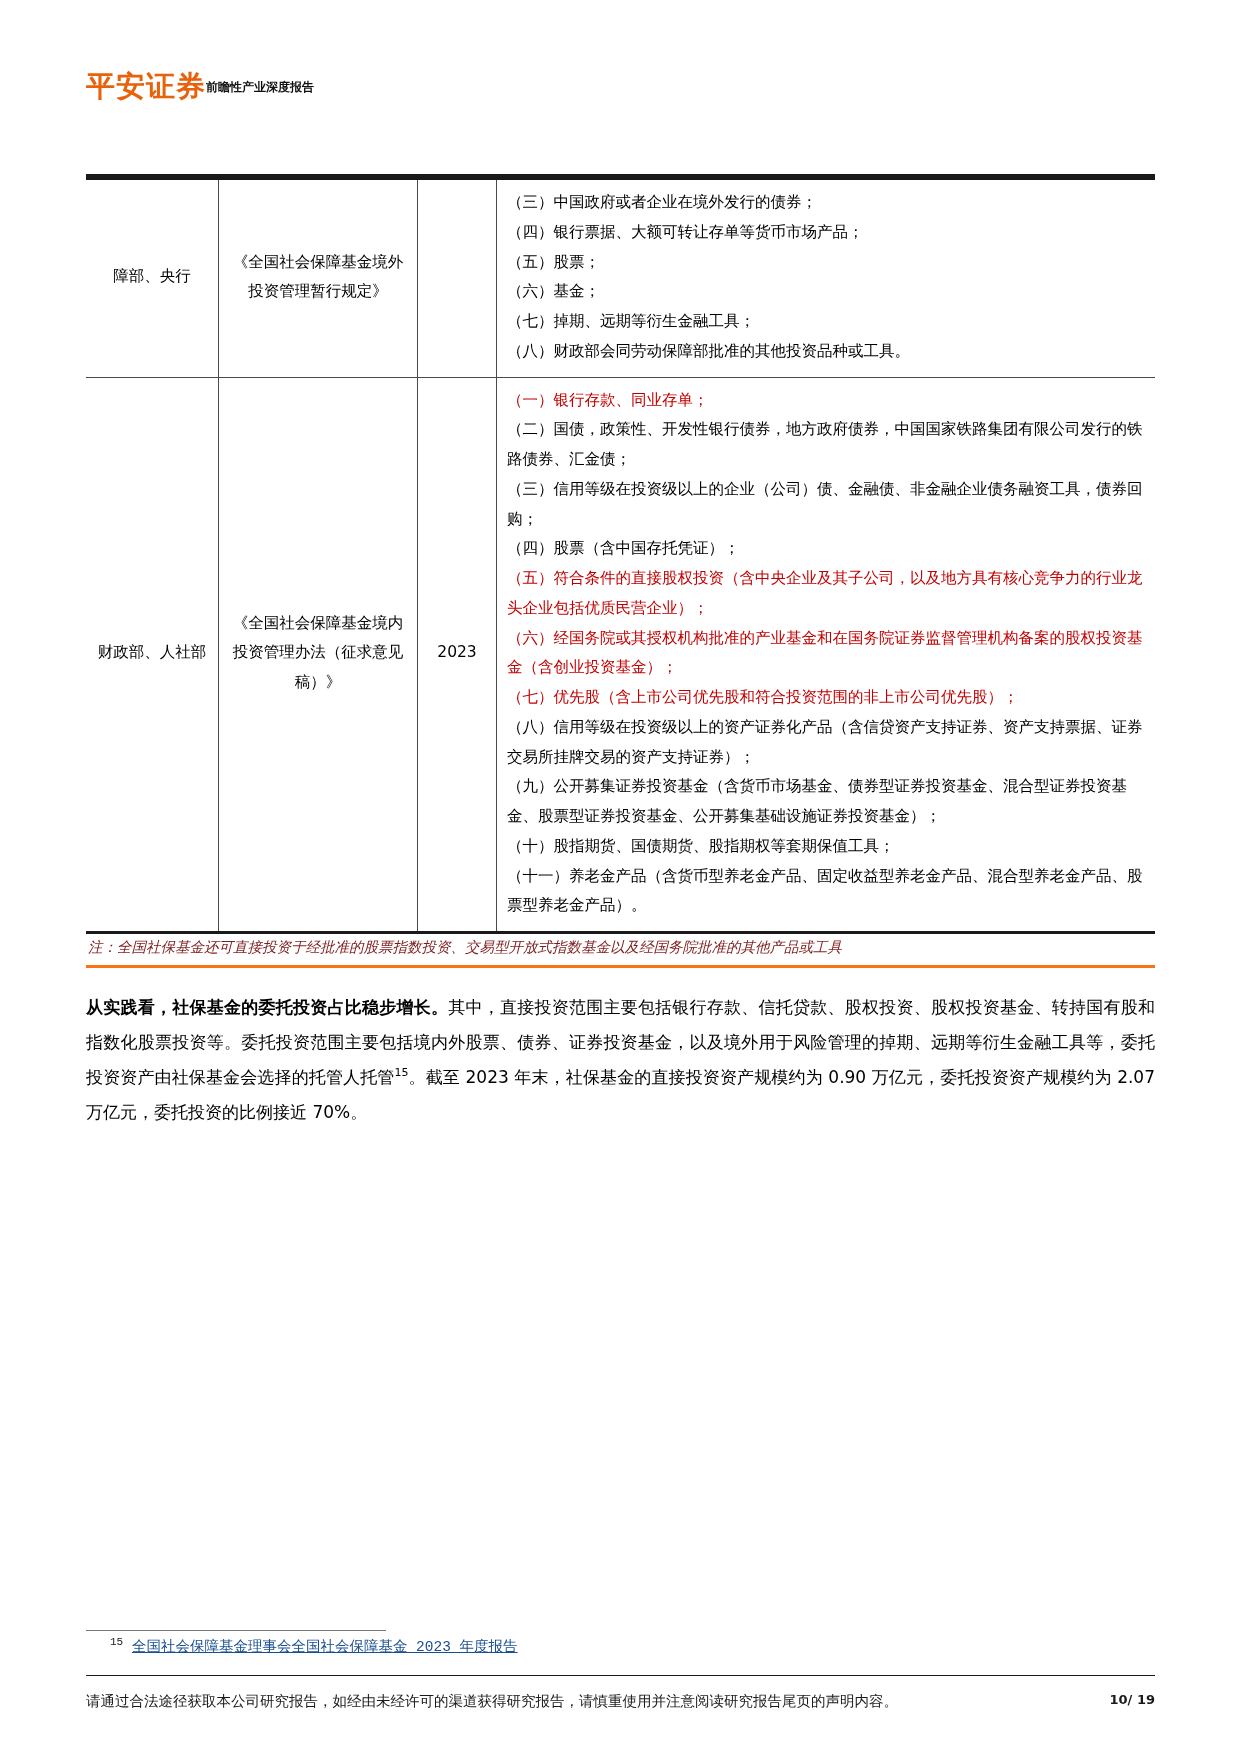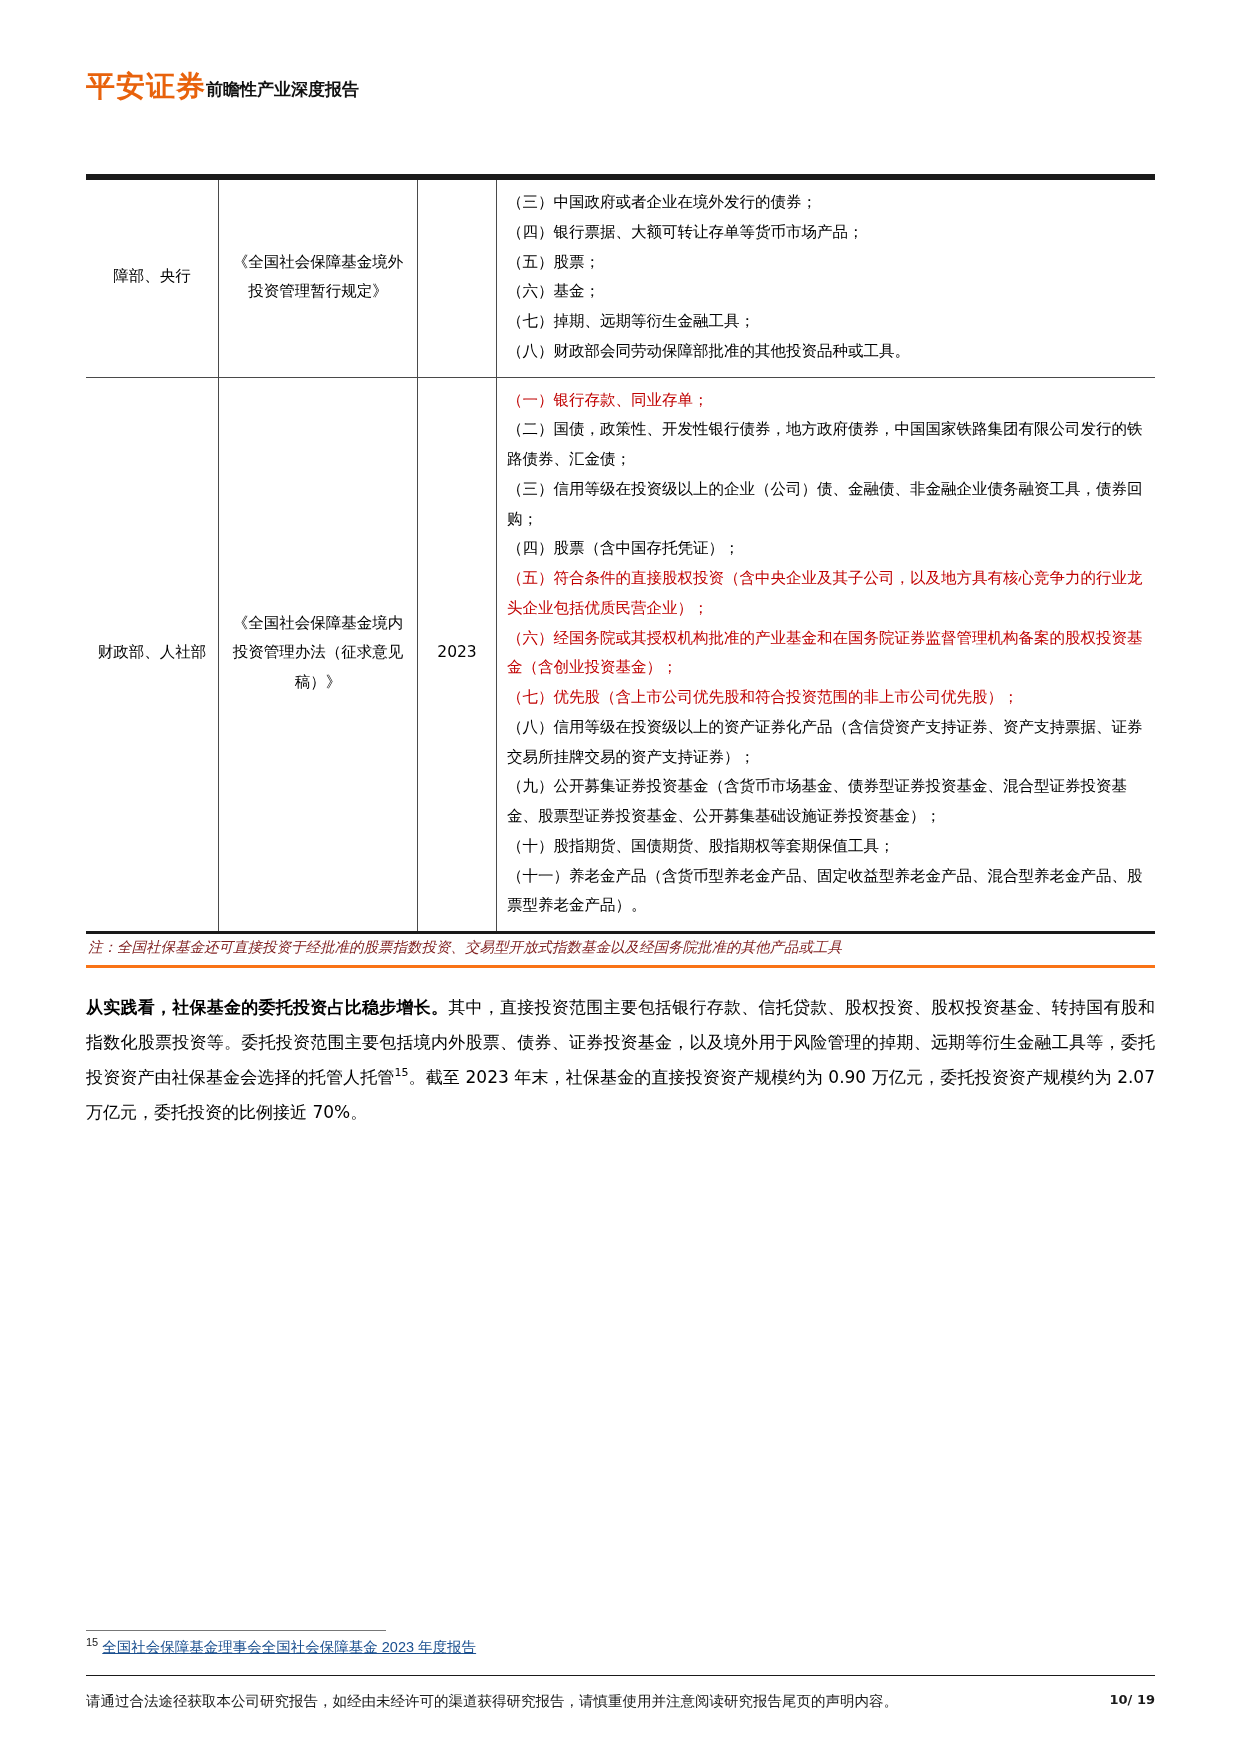--- a/index.html
+++ b/index.html
@@ -33,21 +33,21 @@
   }
   .brand {
     font-size: 29px;
     font-weight: 700;
     color: #E8620C;
     letter-spacing: 1px;
     line-height: 1;
     font-family: "DejaVu Sans", sans-serif;
   }
   .header-right {
-    font-size: 17px;
+    font-size: 12px;
     font-weight: 700;
     color: #111111;
     line-height: 1;
     padding-top: 9px;
   }
   .header-rule {
     margin-top: 24px;
     border-top: 3px solid #1a1a1a;
     width: 100%;
   }
@@ -141,21 +141,22 @@
   }
   .footnote-rule {
     width: 300px;
     border-top: 1px solid #777777;
     margin-bottom: 6px;
   }
   .footnote {
     font-size: 14.5px;
     color: #1a4f8f;
     line-height: 1.5;
-    font-family: Liberation Sans, sans-serif;
+    font-family: Liberation Mono, monospace;
+    margin-left: 24px;
   }
   .footnote .fn-num {
     font-size: 11px;
     vertical-align: super;
     color: #1a1a1a;
     line-height: 0;
   }
   .footnote .fn-link {
     color: #1a4f8f;
     text-decoration: underline;

